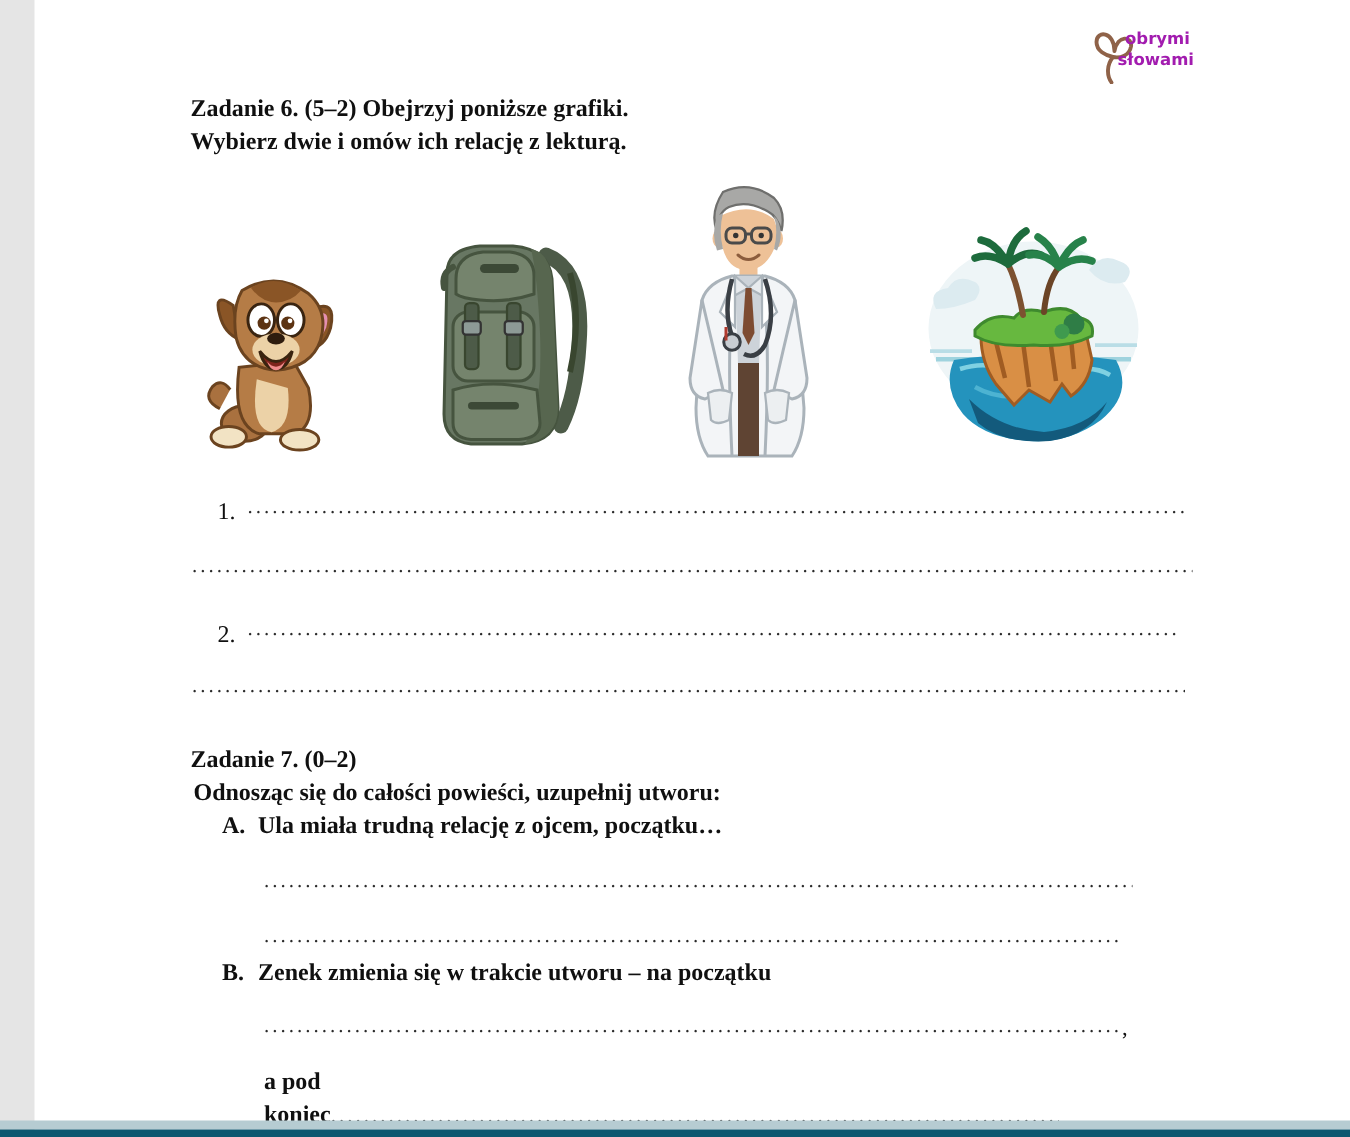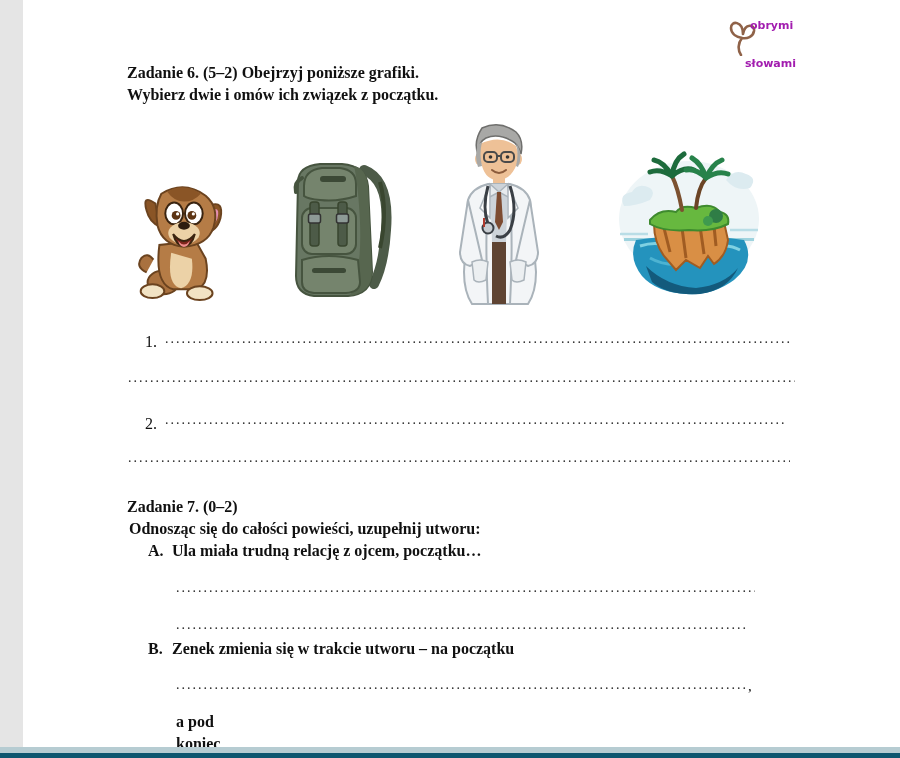--- a/index.html
+++ b/index.html
@@ -7,21 +7,21 @@
     width:900px;height:758px;position:relative;background:#ffffff;
     font-family:"Liberation Serif", serif;color:#101010;overflow:hidden;
   }
   .left-strip{position:absolute;left:0;top:0;width:23px;height:758px;background:#e5e5e5;}
   .footer-bar-light{position:absolute;left:0;top:747px;width:900px;height:6px;background:#b6ccd2;z-index:20;}
   .footer-bar-dark{position:absolute;left:0;top:753px;width:900px;height:5px;background:#0d566f;z-index:21;}
 
   .logo{position:absolute;left:727px;top:10px;display:flex;align-items:flex-start;z-index:5;}
   .logo-text{margin-left:-7px;margin-top:9px;color:#a21caf;font-family:"DejaVu Sans",sans-serif;
     font-weight:bold;font-size:11px;line-height:14px;}
-  .logo-text .l2{margin-left:-5px;margin-top:24px;}
+  .logo-text .l2{margin-left:-5px;}
 
   .h-bold{position:absolute;font-weight:bold;font-size:16px;white-space:nowrap;}
   .plain{position:absolute;font-size:16px;white-space:nowrap;}
 
   .dotline{position:absolute;overflow:hidden;white-space:nowrap;height:18px;line-height:18px;
     font-size:14px;letter-spacing:2px;color:#2a2a2a;}
   .item-row{position:absolute;font-weight:bold;font-size:16px;white-space:nowrap;}
   .item-row .letter{display:inline-block;width:24px;}
   .koniec-row{position:absolute;overflow:hidden;white-space:nowrap;height:20px;line-height:18px;}
   .koniec-row .lbl{font-weight:bold;font-size:16px;}
@@ -40,21 +40,21 @@
   <svg width="30" height="46" viewBox="0 0 30 46">
     <path d="M16 24 C 16 11, 4 10, 4 18 C 4 24, 10 27, 15 28 M16 24 C 18 13, 28 14, 27 21 C 26 27, 20 29, 15 28 M15 28 C 11 33, 10.5 40, 14 45" fill="none" stroke="#8f6248" stroke-width="2.6" stroke-linecap="round"></path>
   </svg>
   <div class="logo-text">
     <div class="l1">obrymi</div>
     <div class="l2">słowami</div>
   </div>
 </div>
 
 <div class="h-bold" style="left:127px;top:64px;">Zadanie 6. (5–2) Obejrzyj poniższe grafiki.</div>
-<div class="h-bold" style="left:127px;top:86px;">Wybierz dwie i omów ich związek z początku.</div>
+<div class="h-bold" style="left:127px;top:86px;">Wybierz dwie i omów ich relację z lekturą.</div>
 
 <div class="img-box" style="left:136px;top:176px;width:96px;height:128px;">
   <svg viewBox="0 0 96 130">
     <path d="M10 98 Q-2 92 5 83 Q11 77 17 85" fill="#a9713f" stroke="#6b431f" stroke-width="2"></path>
     <ellipse cx="27" cy="108" rx="16" ry="12" fill="#a9713f" stroke="#6b431f" stroke-width="2"></ellipse>
     <path d="M23 70 Q18 110 37 115 L62 115 Q75 108 70 84 L60 66 Z" fill="#b57c46" stroke="#6b431f" stroke-width="2"></path>
     <path d="M35 78 Q30 111 45 114 Q59 110 56 84 Z" fill="#ecd2a7"></path>
     <ellipse cx="16" cy="117" rx="12" ry="7" fill="#f2e3c4" stroke="#6b431f" stroke-width="2"></ellipse>
     <ellipse cx="64" cy="119" rx="13" ry="7" fill="#f2e3c4" stroke="#6b431f" stroke-width="2"></ellipse>
     <path d="M19 28 Q5 18 10 35 Q13 47 23 51 Z" fill="#8a5526" stroke="#6b431f" stroke-width="2"></path>

